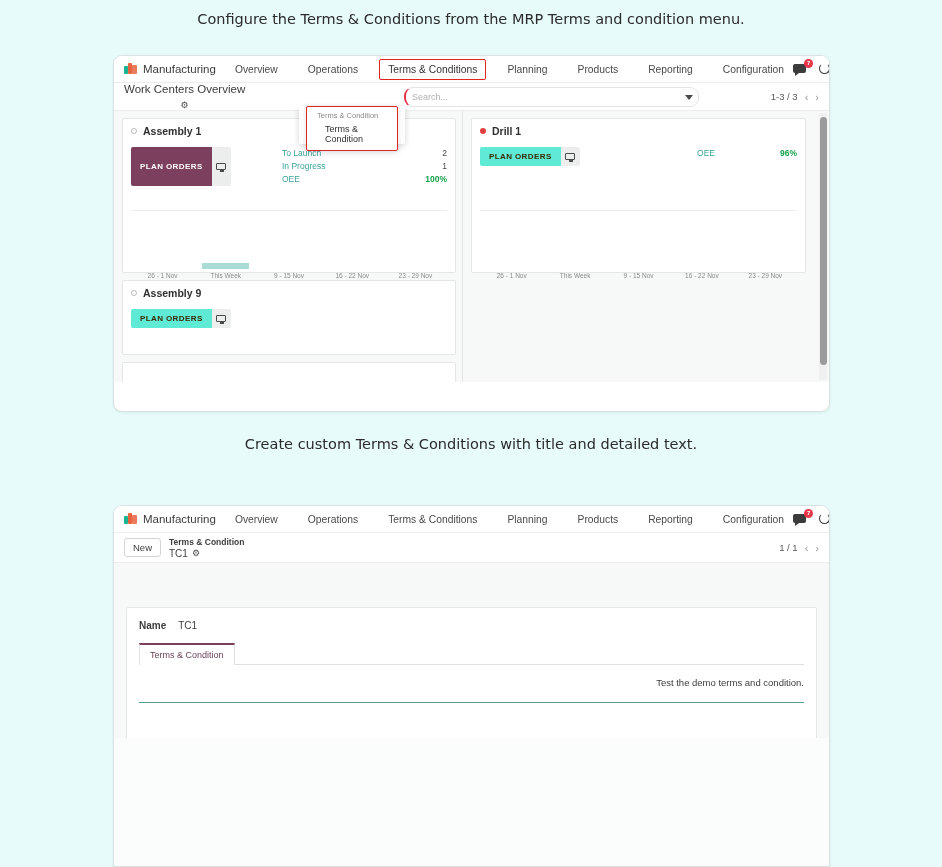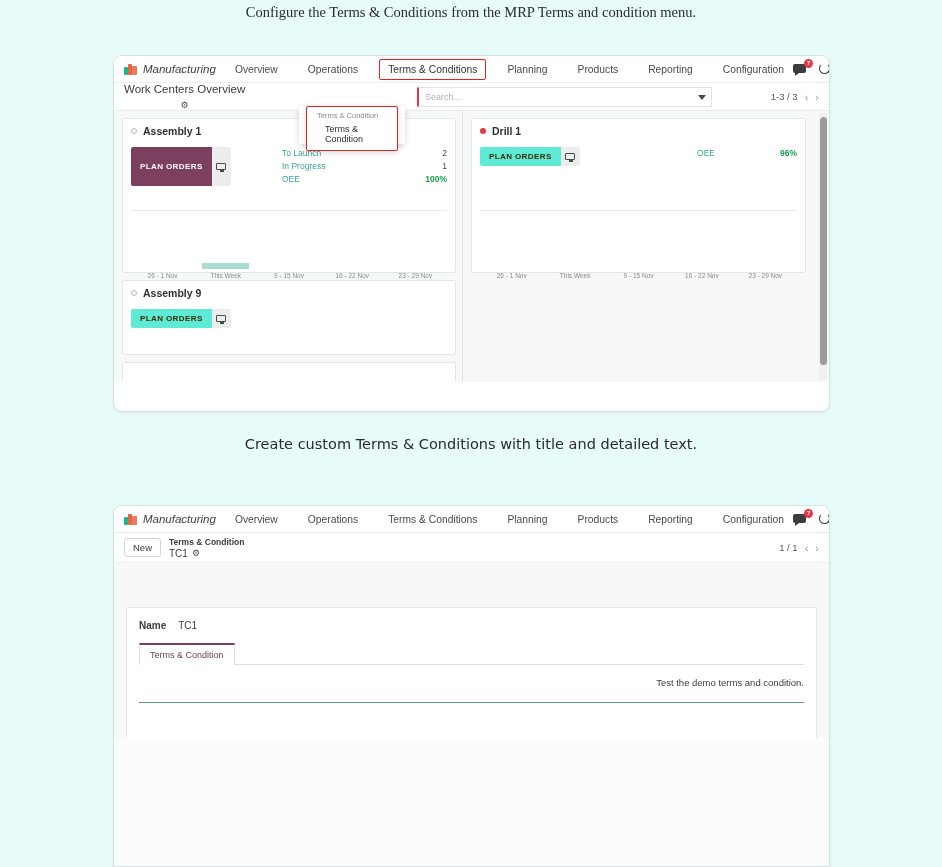--- a/index.html
+++ b/index.html
@@ -17,21 +17,21 @@
   }
 
   
   .caption {
     width: 100%;
     text-align: center;
     font-size: 14.5px;
     color: #2b2b2b;
     font-family: "DejaVu Sans", sans-serif;
   }
-  .caption-1 { position: absolute; top: 4px; left: 0; font-family: Liberation Serif, serif; }
+  .caption-1 { position: absolute; top: 11px; left: 0; }
   .caption-2 { position: absolute; top: 436px; left: 0; }
 
   
   .odoo-window {
     position: absolute;
     background: #ffffff;
     border: 1px solid #d9e2e2;
     border-radius: 9px;
     overflow: hidden;
     box-shadow: 0 1px 3px rgba(0,0,0,.07);
@@ -43,21 +43,21 @@
   
   .navbar {
     display: flex; align-items: center;
     height: 27px;
     padding: 0 8px 0 10px;
     background: #ffffff;
     border-bottom: 1px solid #ededed;
     font-size: 10.5px;
     white-space: nowrap;
   }
-  .brand { display: flex; align-items: center; gap: 5px; margin-right: 10px; font-style: italic; }
+  .brand { display: flex; gap: 5px; margin-right: 10px; }
   .brand-logo { width: 14px; height: 11px; position: relative; }
   .brand-logo i { position: absolute; bottom: 0; border-radius: 1px; display: block; }
   .brand-logo .b1 { left: 0;  width: 4px; height: 8px;  background: #1ab394; }
   .brand-logo .b2 { left: 4px; width: 4px; height: 11px; background: #e8633f; }
   .brand-logo .b3 { left: 8px; width: 5px; height: 9px;  background: #e8633f; opacity:.85; }
   .brand-name { font-size: 11.5px; color: #3c3c3c; }
   .nav-links { display: flex; align-items: center; gap: 12px; }
   .nav-link {
     padding: 4px 8px;
     color: #4a4a4a;
@@ -96,24 +96,24 @@
   .ctrl {
     display: flex; align-items: center;
     height: 28px; padding: 0 10px;
     background: #fff;
     border-bottom: 1px solid #ededed;
     position: relative;
   }
   .breadcrumb { font-size: 11.5px; color: #3c3c3c; display: flex; align-items: center; gap: 5px; flex-direction: column; }
   .gear { font-size: 9px; color: #4a4a4a; }
   .searchbox {
-    position: absolute; left: 303px; top: 4px;
+    position: absolute; left: 290px; top: 4px;
     width: 295px; height: 20px;
     border: 1px solid #e3e3e3; border-left: 2px solid #e6374a;
-    border-radius: 1px; background: #fff;
+    border-radius: 9px; background: #fff;
     display: flex; align-items: center;
     font-size: 9px; color: #b3b3b3; padding-left: 6px;
   }
   .search-caret {
     margin-left: auto; margin-right: 5px;
     width: 0; height: 0;
     border-left: 4px solid transparent; border-right: 4px solid transparent;
     border-top: 5px solid #4a4a4a;
   }
   .pager {

